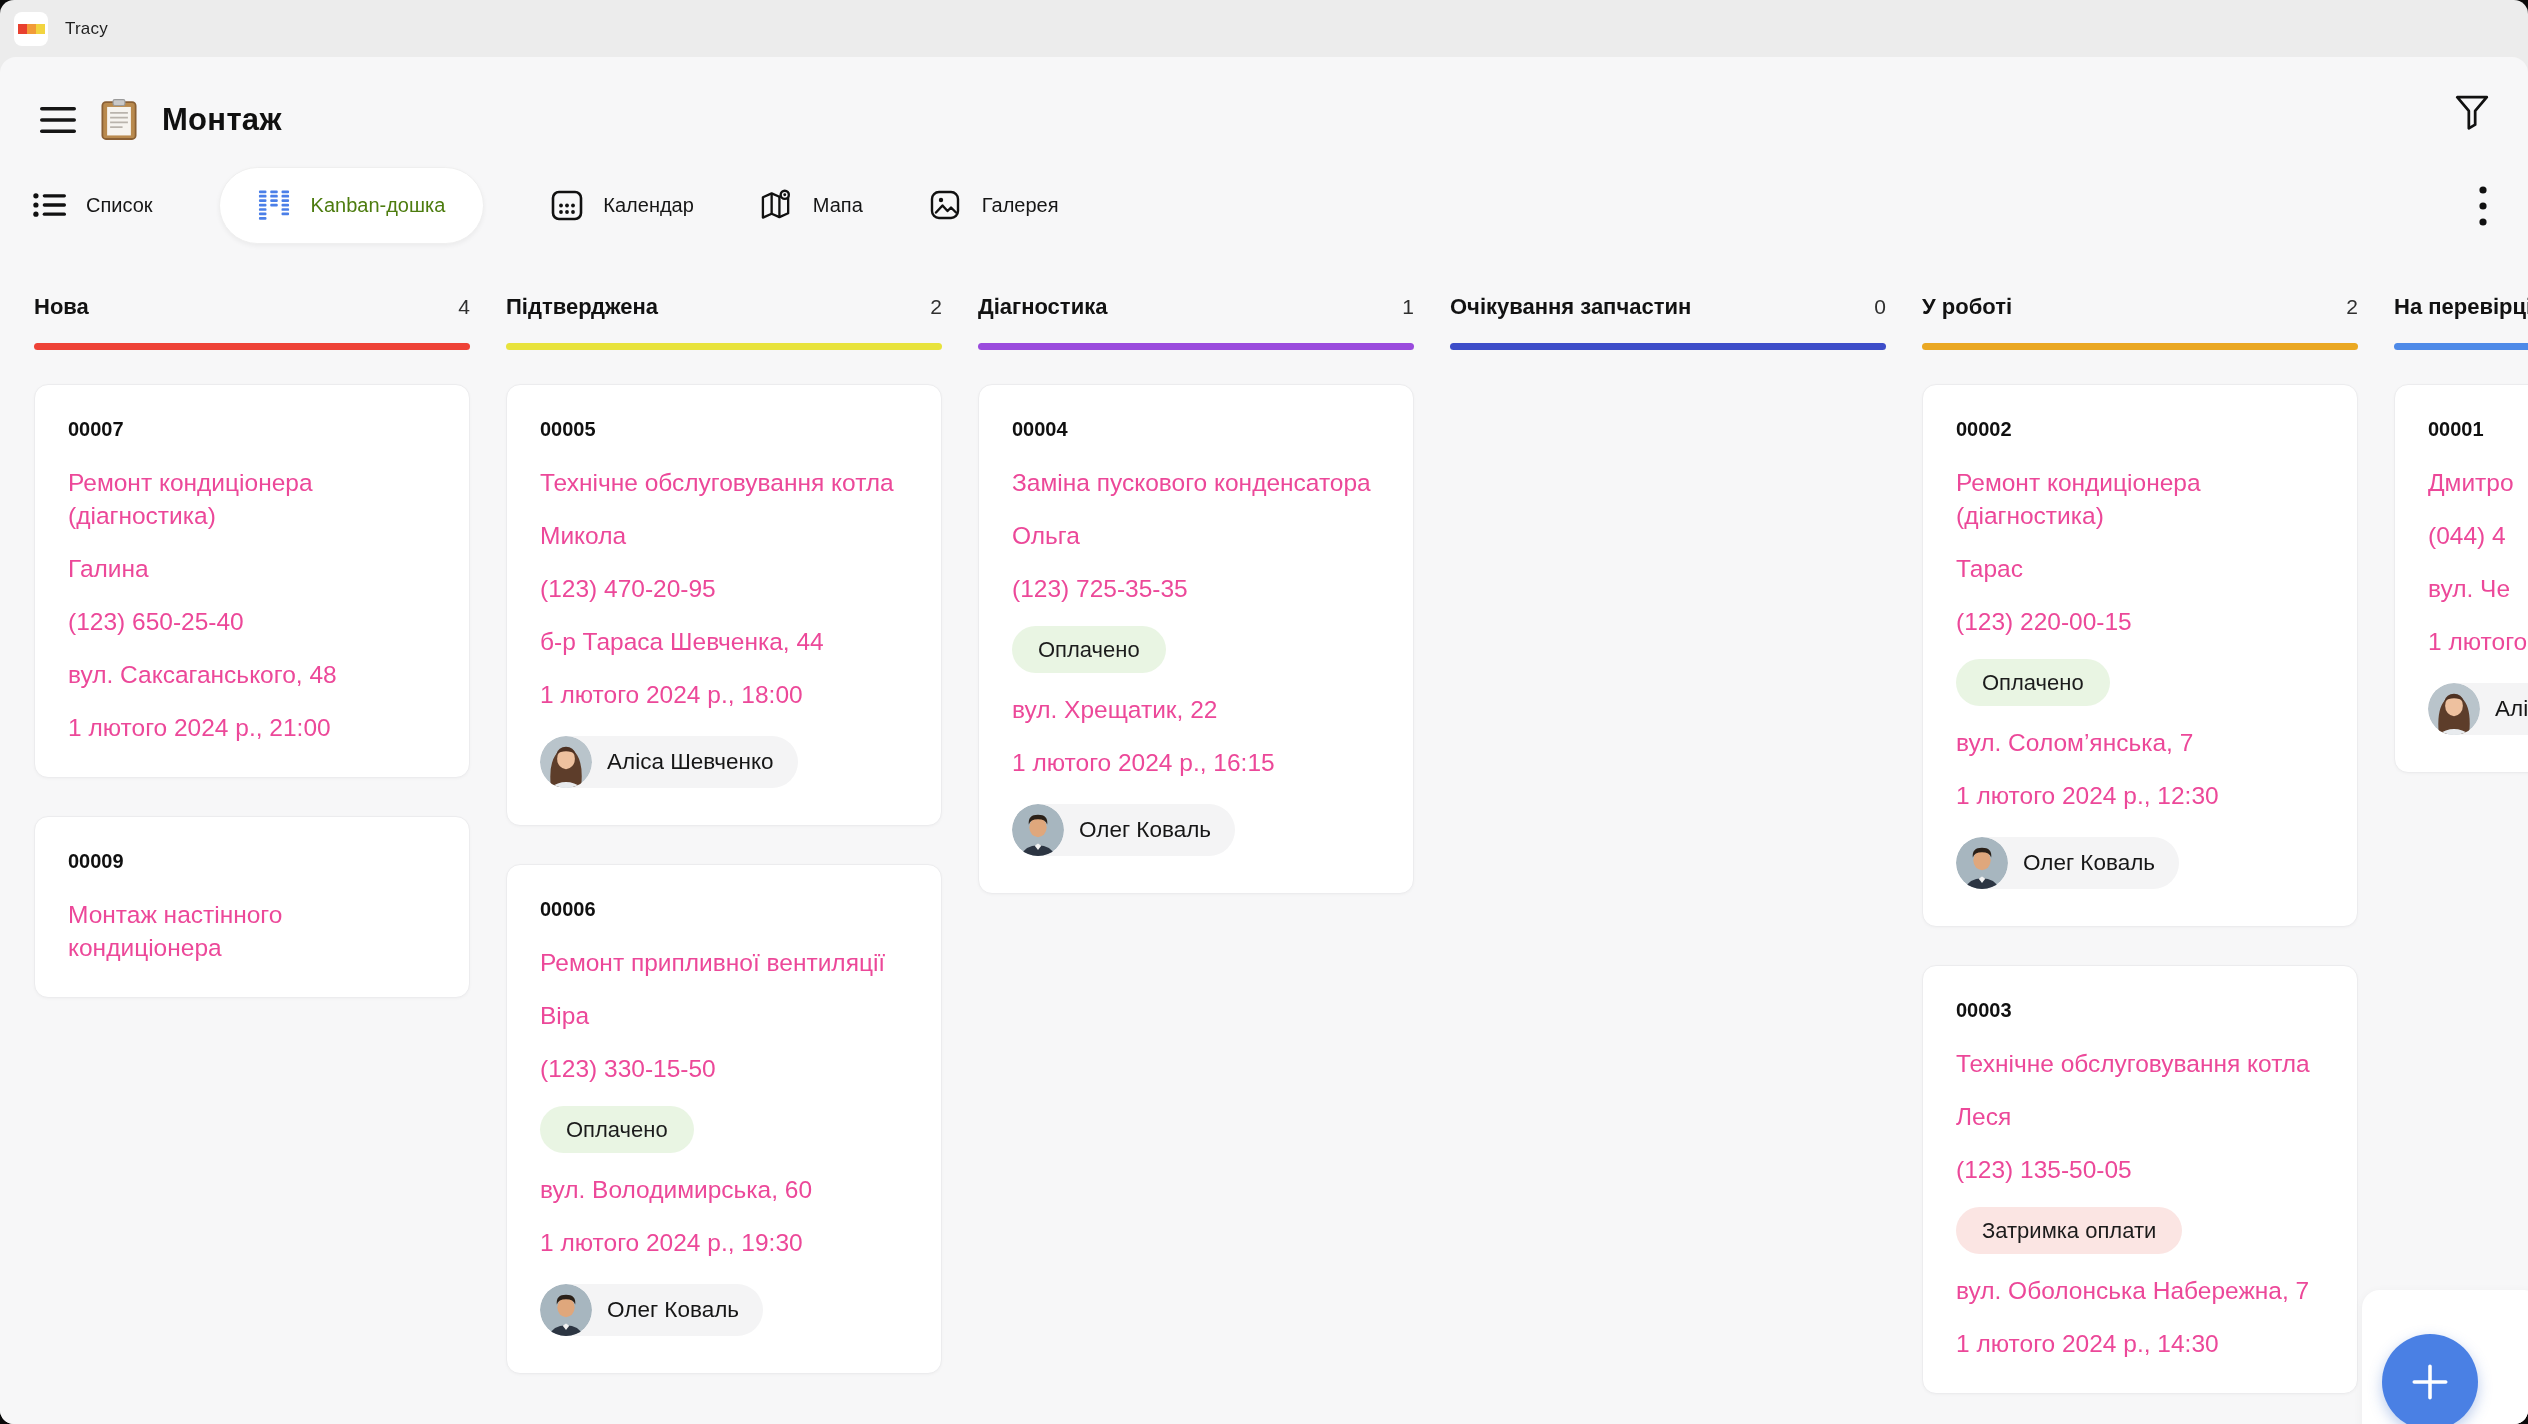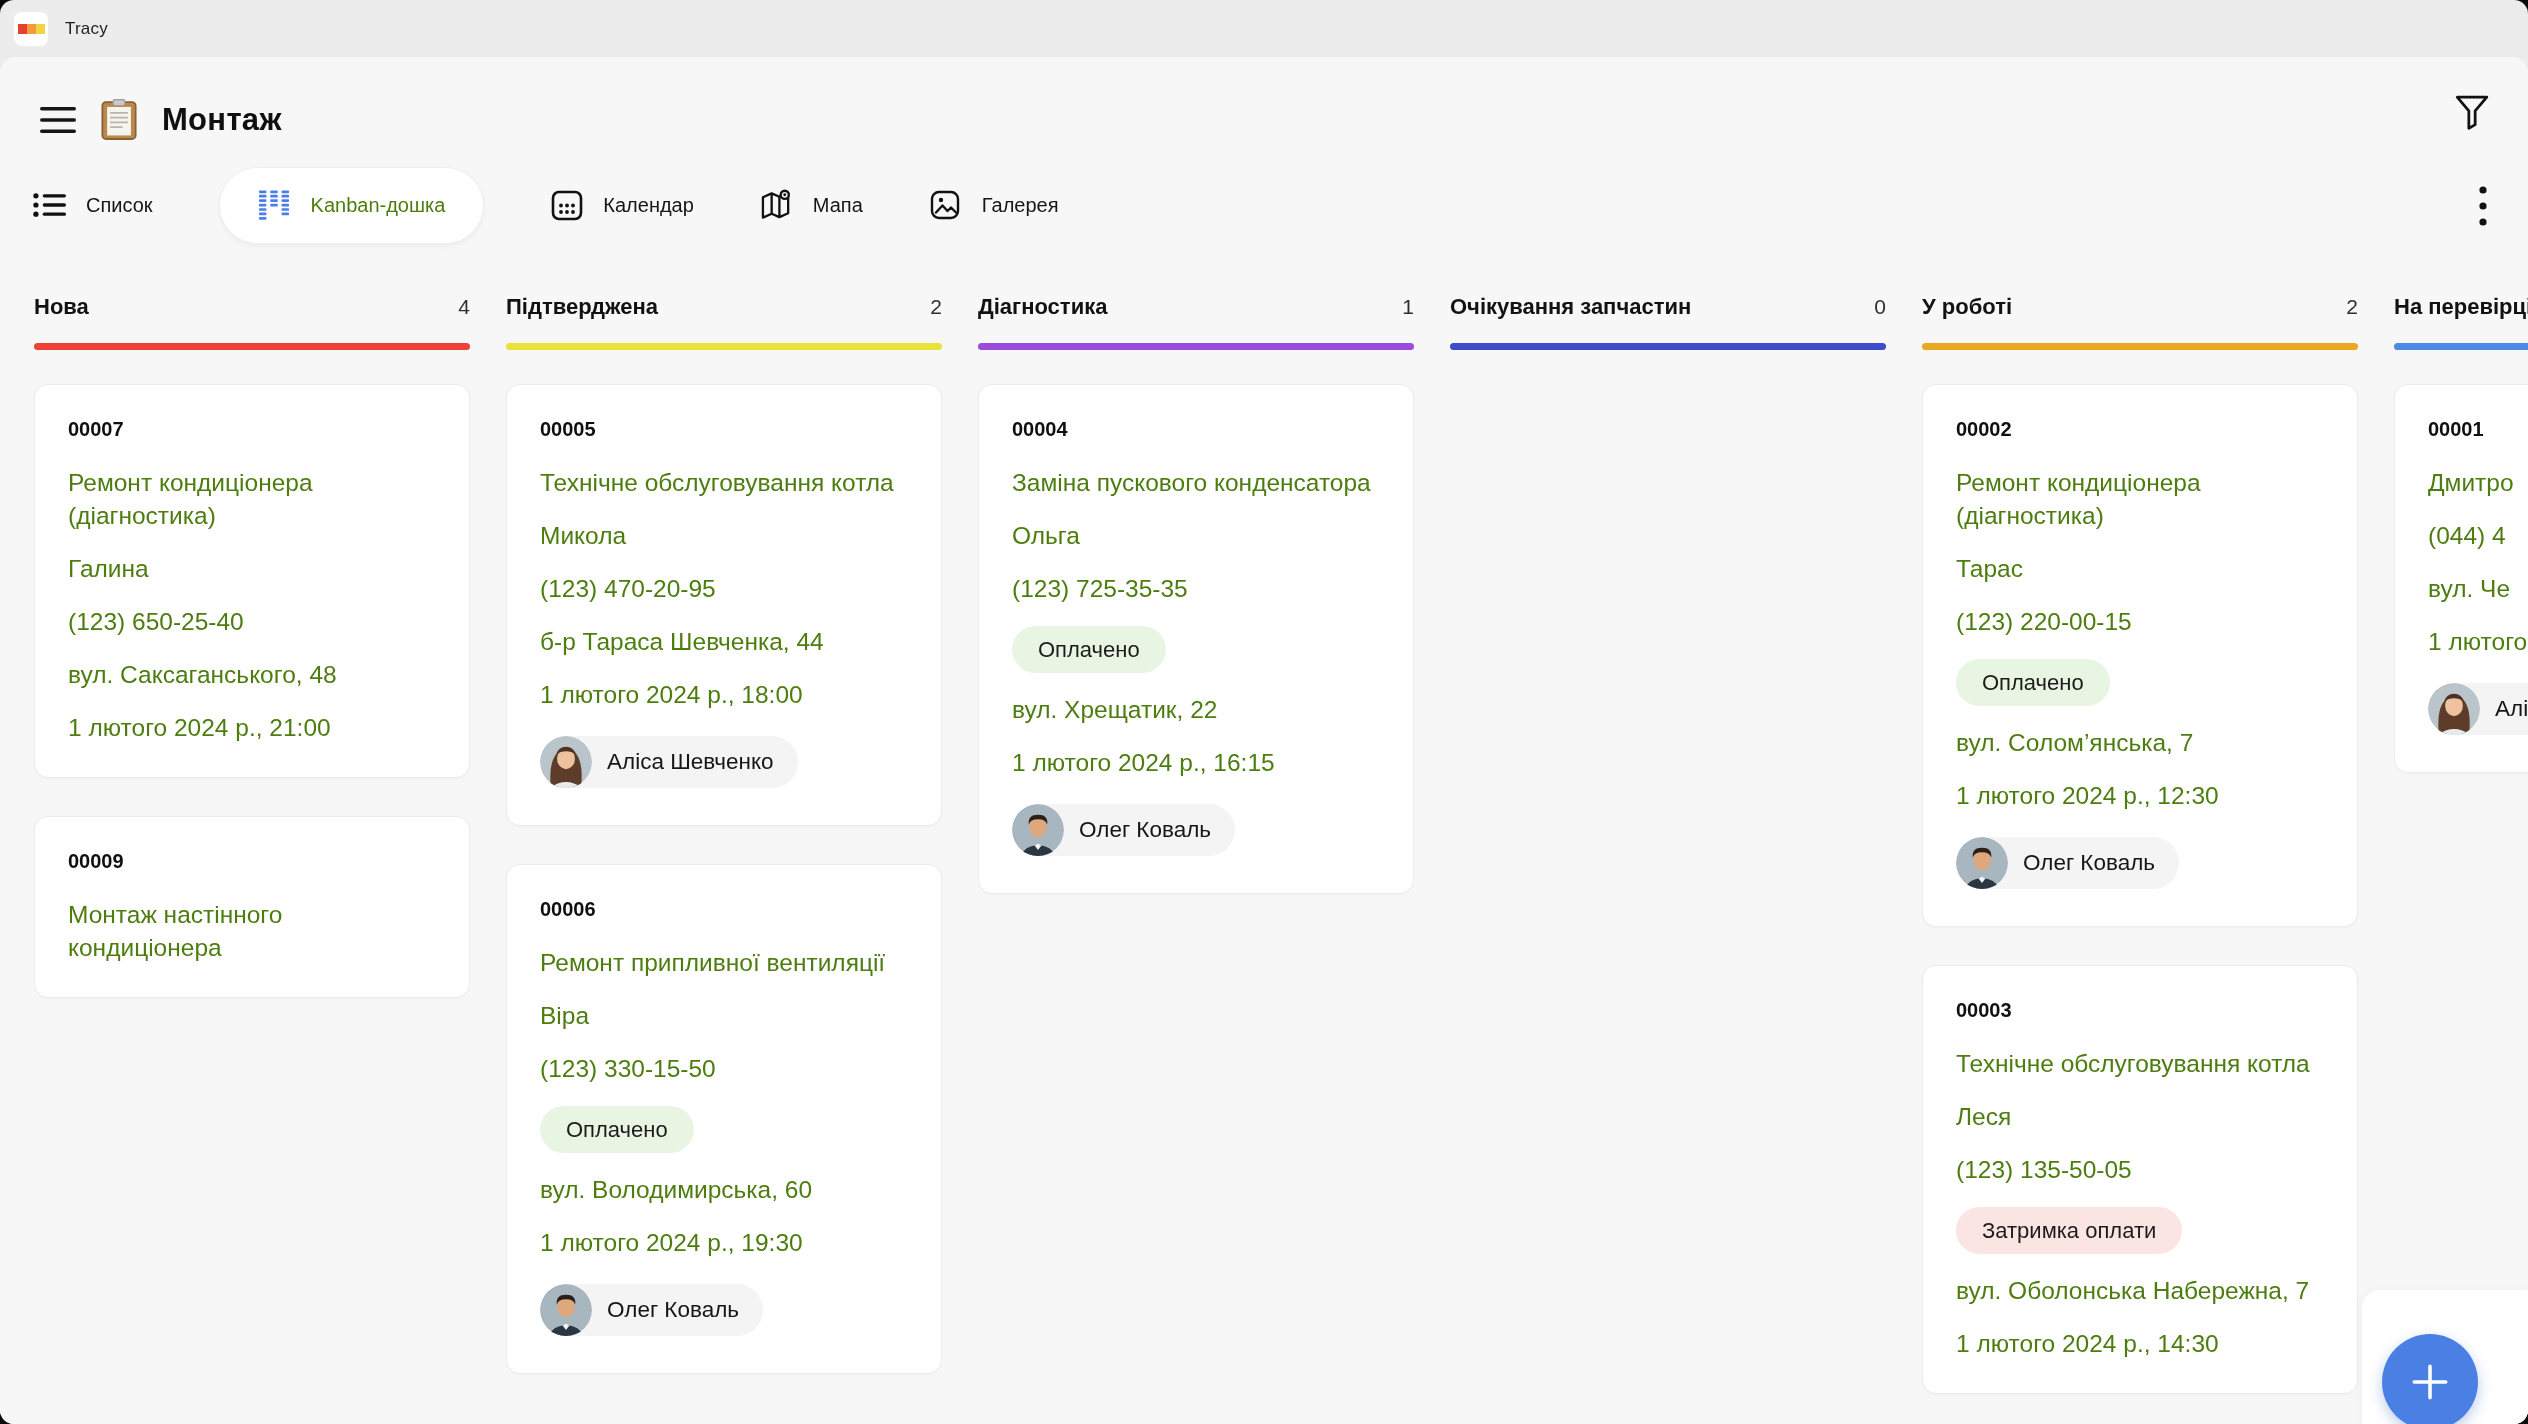--- a/index.html
+++ b/index.html
@@ -45,21 +45,21 @@
   .column{flex:0 0 436px;width:436px;}
   .column-head{display:flex;justify-content:space-between;align-items:center;height:32px;}
   .column-name{font-size:22px;font-weight:700;color:#121212;white-space:nowrap;}
   .column-count{font-size:21px;font-weight:400;color:#2f2f2f;}
   .column-line{height:7px;border-radius:4px;margin-top:20px;}
   .cards{margin-top:34px;display:flex;flex-direction:column;gap:38px;}
 
   .card{background:#ffffff;border:1px solid #ececee;border-radius:14px;
         padding:27px 33px 33px;box-shadow:0 1px 3px rgba(0,0,0,.03);cursor:pointer;}
   .card-number{font-size:20px;font-weight:700;color:#101010;line-height:34px;}
-  .card-row{font-size:24.5px;font-weight:400;color:#4d7c0f;line-height:33px;margin-top:20px;}
+  .card-row{font-size:24.5px;font-weight:400;color:#ec4899;line-height:33px;margin-top:20px;}
   .badge-row{margin-top:21px;line-height:0;}
   .badge{display:inline-block;font-size:22px;color:#1c1c1c;border-radius:999px;
          padding:10px 26px;line-height:27px;}
   .assignee{display:inline-flex;align-items:center;background:#f4f4f5;border-radius:999px;
             padding-right:24px;margin-top:25px;max-width:100%;}
   .assignee .avatar{width:52px;height:52px;border-radius:50%;overflow:hidden;flex:none;
                     display:inline-flex;}
   .assignee .avatar svg{width:100%;height:100%;}
   .assignee .name{font-size:22.5px;color:#161616;margin-left:15px;white-space:nowrap;}
 

